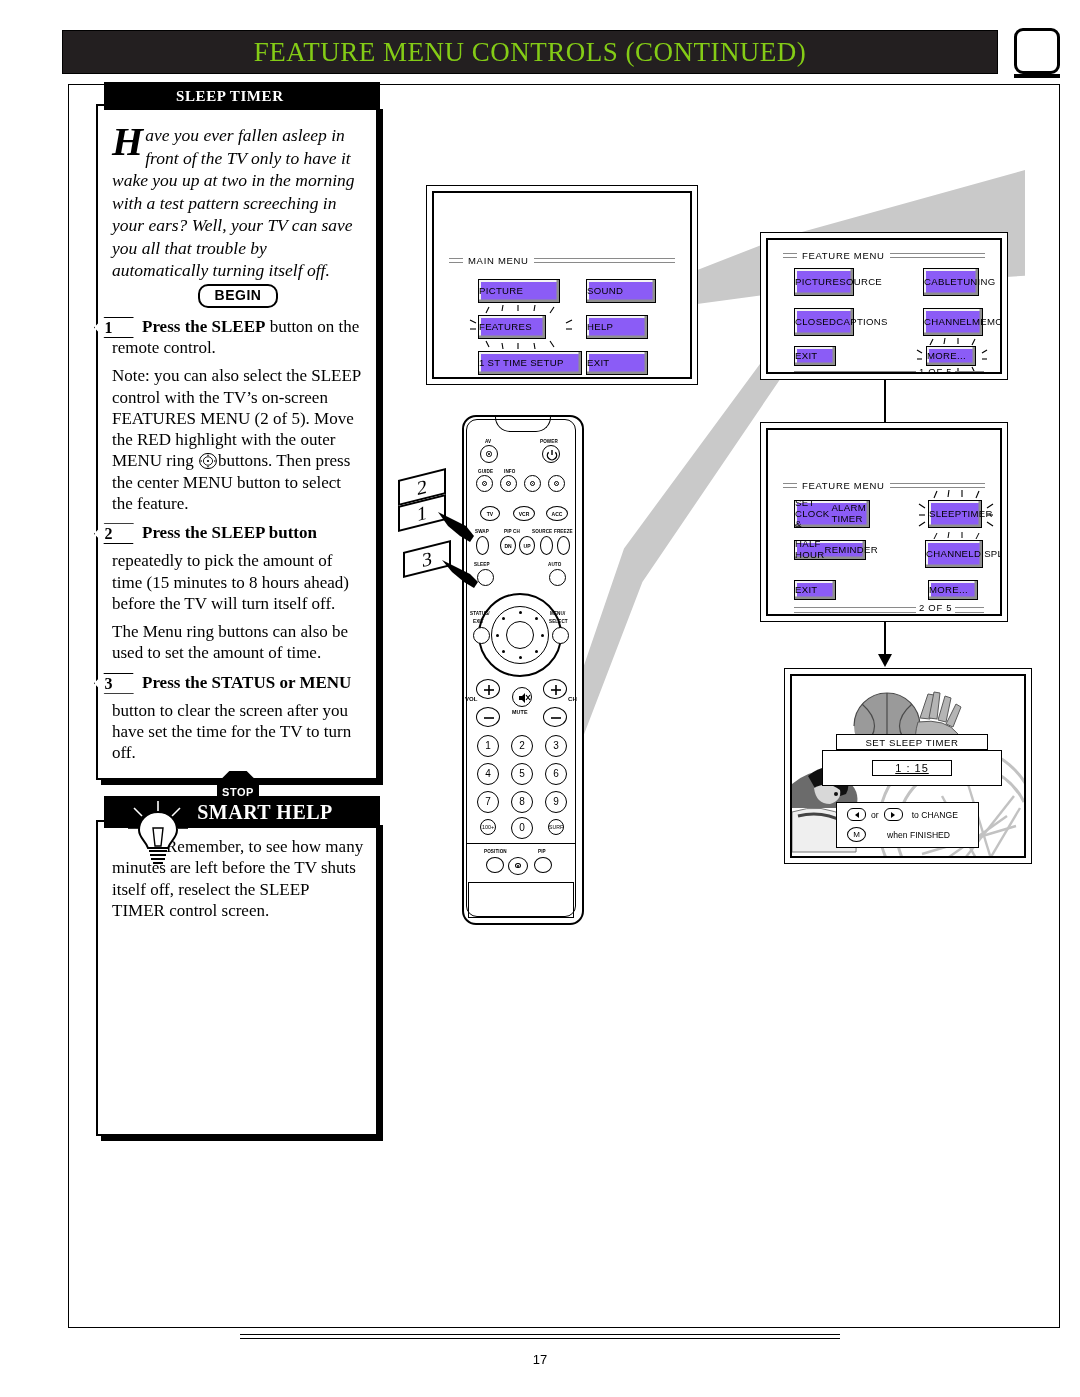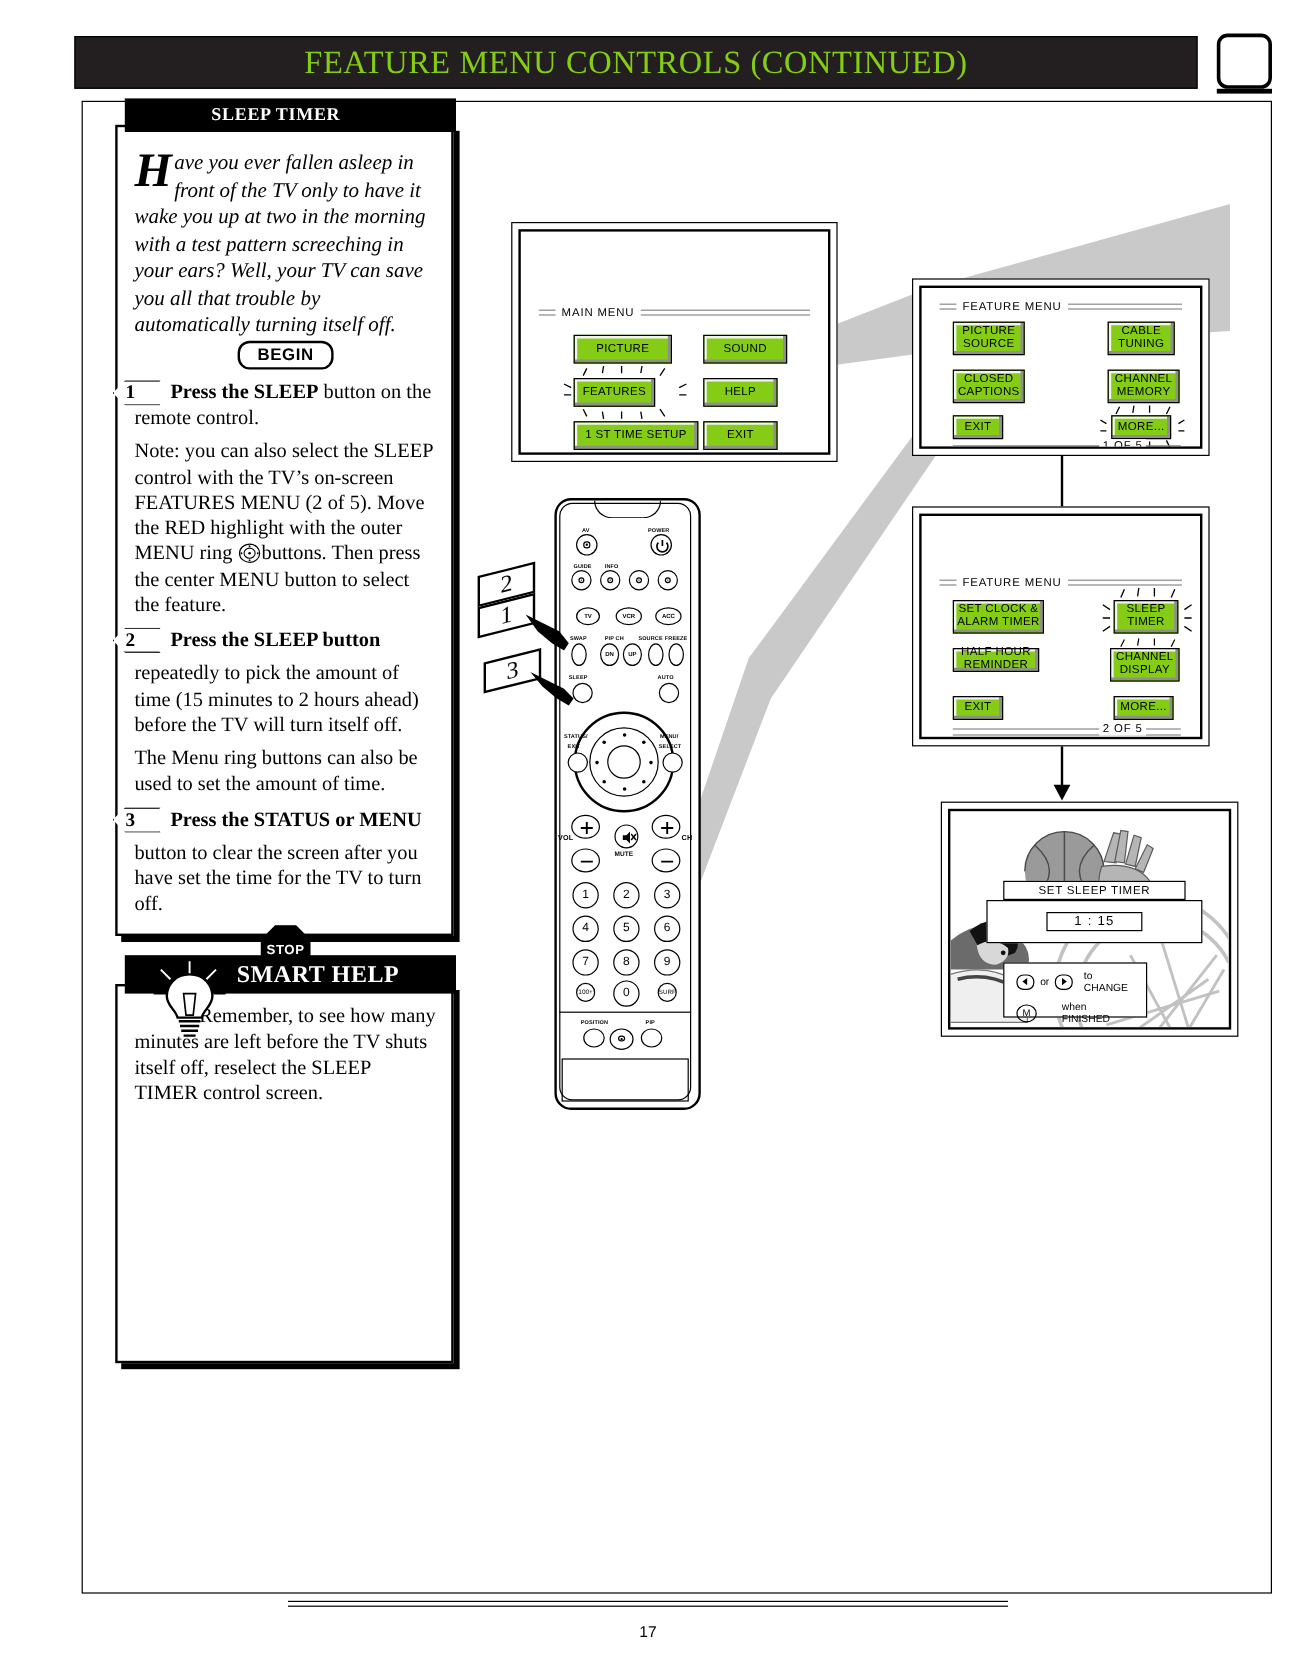--- a/index.html
+++ b/index.html
@@ -368,30 +368,30 @@
   .osd-rule {
     flex: 1;
     height: 3px;
     border-top: 1px solid #8a8a8a;
     border-bottom: 1px solid #8a8a8a;
     margin: 0 5px;
   }
   .osd-rule.short { flex: 0 0 14px; }
   .osd-btn {
     position: absolute;
-    background: #84cc16;
+    background: #8b5cf6;
     border: 1px solid #000;
     box-sizing: border-box;
     font-family: "Liberation Sans", sans-serif;
     font-size: 9.6px;
     color: #000;
     display: flex;
-    flex-direction: column;
+    flex-direction: row;
     align-items: center;
-    justify-content: center;
+    justify-content: space-between;
     line-height: 1.12;
     box-shadow: inset -2.5px -2.5px 0 #8f8f8f, inset 2px 2px 0 #f3f3f3;
     letter-spacing: 0.3px;
   }
   .osd-bottom-rule {
     position: absolute;
     height: 4px;
     border-top: 1.2px solid #8a8a8a;
     border-bottom: 1.2px solid #8a8a8a;
   }
@@ -495,21 +495,21 @@
     </p>
   </div>
 
   <div class="step">
     <div class="step-marker">
       <div class="arrowshape"></div><span>2</span>
     </div>
     <p class="body-text indent-step">
       <b>Press the SLEEP button</b>
     </p>
-    <p class="body-text">repeatedly to pick the amount of time (15 minutes to 2 hours ahead) before the TV will turn itself off.</p>
+    <p class="body-text">repeatedly to pick the amount of time (15 minutes to 8 hours ahead) before the TV will turn itself off.</p>
     <p class="body-text">The Menu ring buttons can also be used to set the amount of time.</p>
   </div>
 
   <div class="step">
     <div class="step-marker">
       <div class="arrowshape"></div><span>3</span>
     </div>
     <p class="body-text indent-step">
       <b>Press the STATUS or MENU</b>
     </p>
@@ -885,23 +885,23 @@
         <line x1="130" y1="178" x2="224" y2="150"></line>
         <line x1="176" y1="108" x2="200" y2="186"></line>
         <line x1="150" y1="120" x2="186" y2="186"></line>
       </g>
     </svg>
 
     <div style="position:absolute; left:44px; top:58px; width:152px; height:16px; background:#fff; border:1px solid #000; box-sizing:border-box; display:flex; align-items:center; justify-content:center; font-family:'Liberation Sans',sans-serif; font-size:9.6px; letter-spacing:0.6px;">
       <span>SET SLEEP TIMER</span>
     </div>
     <div style="position:absolute; left:30px; top:74px; width:180px; height:36px; background:#fff; border:1px solid #000; box-sizing:border-box; display:flex; align-items:center; justify-content:center;">
-      <div style="border:1px solid #000; padding:1px 22px; font-family:'Liberation Sans',sans-serif; font-size:11px; letter-spacing:1px; background:#fff;">1 : 15</div>
-    </div>
-    <div style="position:absolute; left:44px; top:126px; width:120px; height:46px; background:#fff; border:1px solid #000; box-sizing:border-box; padding:5px 15px 0 10px; font-family:'Liberation Sans',sans-serif; font-size:8.6px;">
+      <div style="border:1px solid #000; padding:1px 22px; font-family:'Liberation Sans',sans-serif; font-size:11px; letter-spacing:1px; background:#fff;text-decoration:underline;">1 : 15</div>
+    </div>
+    <div style="position:absolute; left:44px; top:126px; width:143px; height:46px; background:#fff; border:1px solid #000; box-sizing:border-box; padding:5px 15px 0 10px; font-family:'Liberation Sans',sans-serif; font-size:8.6px;">
       <div style="display:flex; align-items:center; gap:5px; margin-bottom:6px;">
         <span style="display:inline-flex;align-items:center;justify-content:center;width:17px;height:11px;border:1px solid #000;border-radius:6px;">
           <svg width="8" height="8" viewBox="0 0 8 8">
               <path d="M6 1 L2 4 L6 7 Z" fill="#000"></path>
             </svg>
         </span>
         <span>or</span>
         <span style="display:inline-flex;align-items:center;justify-content:center;width:17px;height:11px;border:1px solid #000;border-radius:6px;">
           <svg width="8" height="8" viewBox="0 0 8 8">
               <path d="M2 1 L6 4 L2 7 Z" fill="#000"></path>

